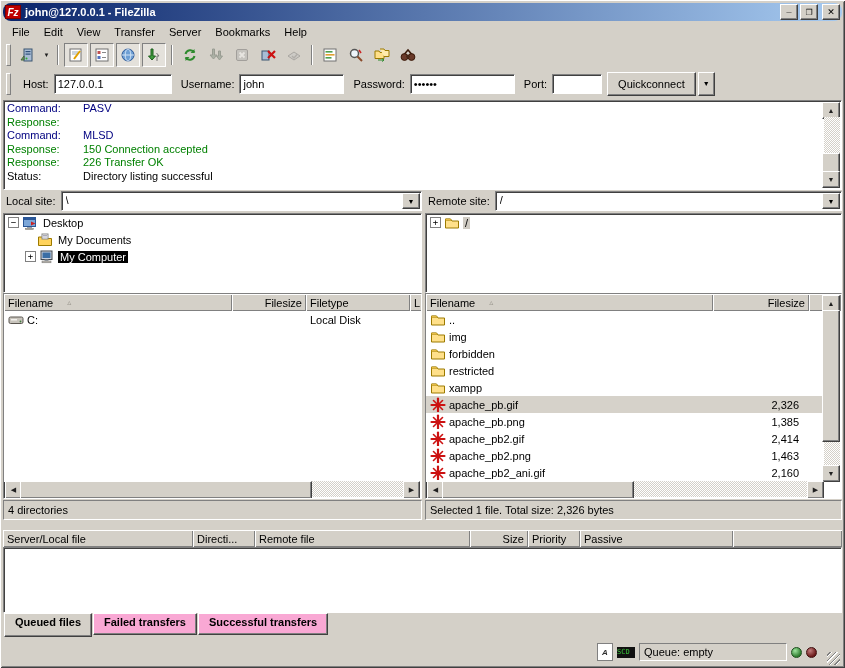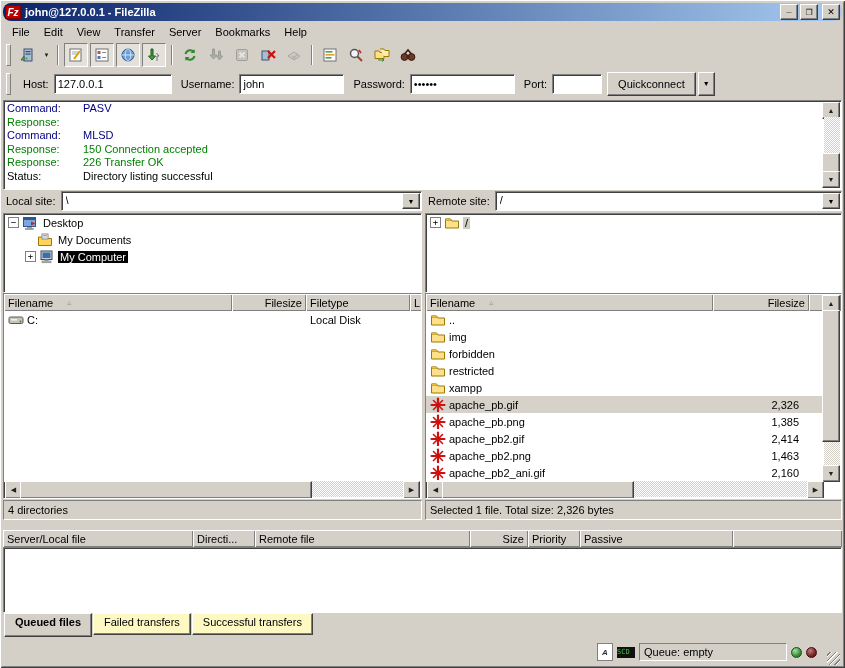--- a/index.html
+++ b/index.html
@@ -91,22 +91,22 @@
   .file-row{display:flex;align-items:center;height:17px;white-space:nowrap;}
   .file-row.sel-inactive{background:#d6d2ca;}
   .fcell{box-sizing:border-box;padding:0 4px;overflow:hidden;display:flex;align-items:center;}
   .fcell.right{justify-content:flex-end;}
   .pane-status{position:absolute;left:0;right:0;top:310px;height:20px;border:1px solid;border-color:#808080 #fff #fff #808080;
     display:flex;align-items:center;padding:0 4px;box-sizing:border-box;}
   
   .queue-header{position:absolute;left:3px;top:530px;right:3px;height:17px;display:flex;}
   .queue-body{position:absolute;left:3px;top:547px;right:3px;height:64px;}
   .tabs{position:absolute;left:3px;top:613px;height:22px;display:flex;align-items:flex-start;gap:1px;padding-left:1px;}
-  .tab{height:18px;padding:2px 10px 0;border:1px solid;border-color:#fff #404040 #404040 #fff;background:#fef9c3;
-    box-shadow:inset -1px -1px 0 #808080;white-space:nowrap;}
+  .tab{height:18px;padding:2px 10px 0;border:1px solid;border-color:#fff #404040 #404040 #fff;background:#f9a8d4;
+    box-shadow:inset -1px -1px 0 #808080;white-space:nowrap;font-weight:bold;}
   .tab.active{font-weight:bold;height:20px;background:#D4D0C8;border-color:#fff #404040 #404040 #fff;}
   
   .statusbar{position:absolute;left:3px;right:3px;top:639px;height:26px;display:flex;align-items:center;justify-content:flex-end;gap:4px;padding-right:2px;}
   .type-icon{width:14px;height:16px;background:#fff;border:1px solid #808080;font-size:8px;font-style:italic;font-weight:bold;
     display:flex;align-items:center;justify-content:center;color:#303030;}
   .limit-icon{width:18px;height:11px;background:#101010;color:#39c339;font-size:7px;line-height:11px;text-align:left;
     font-family:"DejaVu Sans Mono",monospace;letter-spacing:0;}
   .queue-field{width:148px;height:18px;border:1px solid;border-color:#808080 #fff #fff #808080;display:flex;align-items:center;padding:0 4px;box-sizing:border-box;}
   .led{width:9px;height:9px;border-radius:50%;}
   .led-green{background:radial-gradient(circle at 35% 30%,#9fe49f,#2f7d2f 70%);border:1px solid #1c4f1c;}

